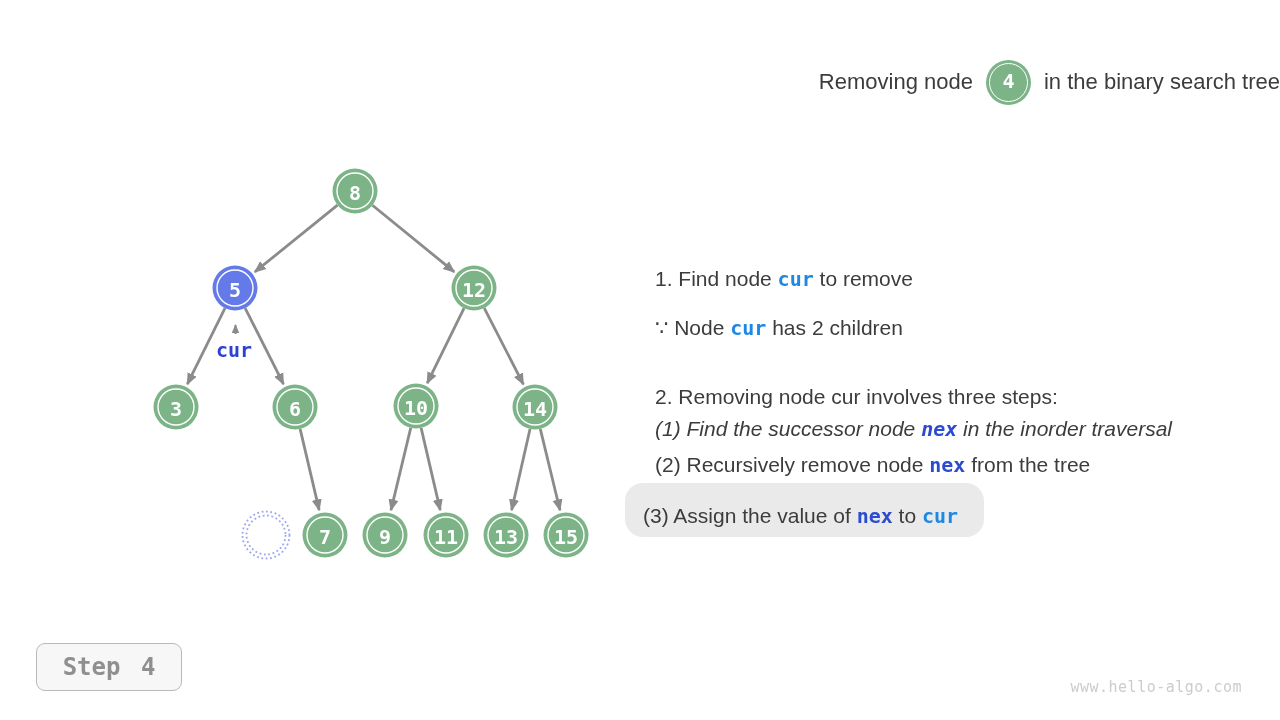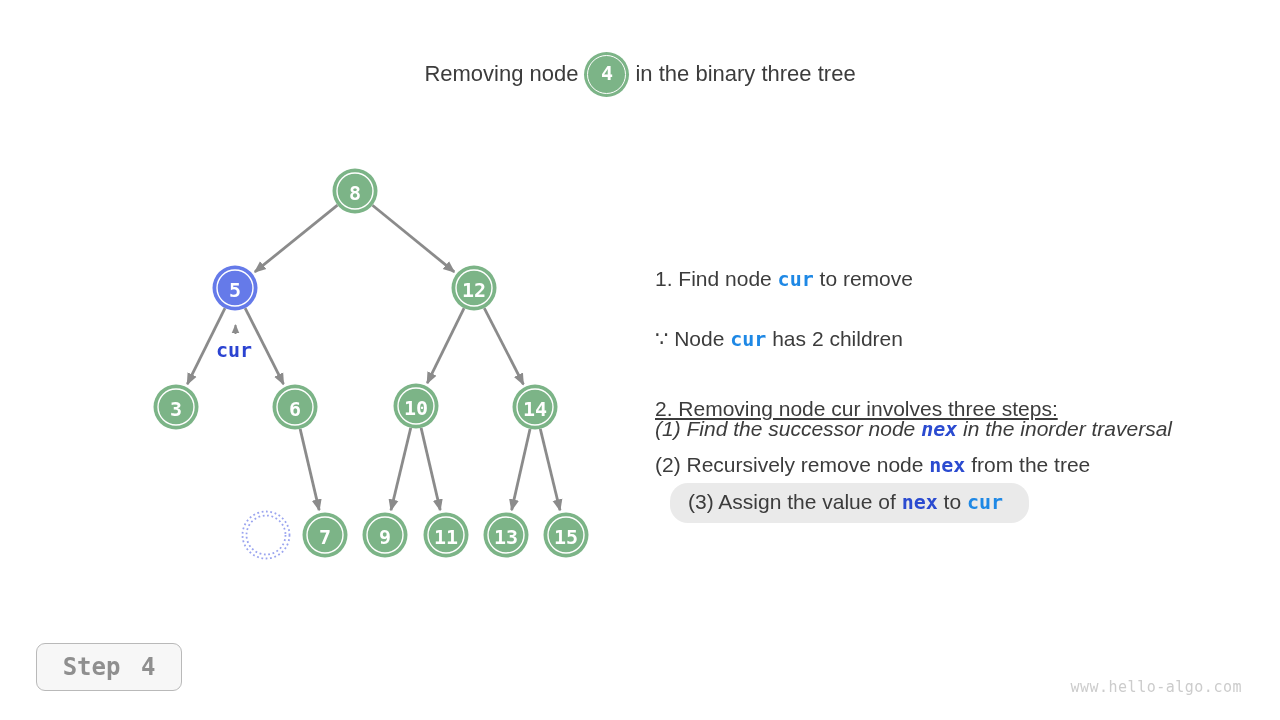--- a/index.html
+++ b/index.html
@@ -1,39 +1,39 @@
 <!DOCTYPE html>
 <html style="--node-green: #7CB487; --node-blue: #657AE9; --edge-gray: #8B8B8B; --dotted-blue: #9AA4EF; --text-dark: #3C3C3C; --cur-blue: #1E88E5; --nex-blue: #2B4BD0; --pointer-label-blue: #2B43D1; --highlight-bg: #EAEAEA; --step-text: #8F8F8F; --watermark-gray: #CCCCCC;"><head>
 <meta charset="utf-8">
 <style>
   * { margin:0; padding:0; box-sizing:border-box; }
   html,body { width:1280px; height:720px; background:#ffffff; overflow:hidden;
               font-family:"Liberation Sans", sans-serif; }
   .canvas { position:relative; width:1280px; height:720px; background:#fff; }
 
   
-  .title { position:absolute; top:50px; left:0; right:0; height:48px;
-           display:flex; align-items:center; justify-content:center; gap:6px;
+  .title { position:absolute; top:58px; left:0; right:0; height:48px;
+           display:flex; align-items:center; justify-content:flex-end; gap:13px;
            font-size:22px; color:var(--text-dark); }
   .title-node { width:45px; height:45px; border-radius:50%;
                 background:var(--node-green); position:relative; flex:0 0 auto;
                 display:flex; align-items:center; justify-content:center; }
   .title-node::before { content:""; position:absolute; inset:3px;
                         border:1.5px solid #fff; border-radius:50%; }
   .title-node b { color:#fff; font-family:"DejaVu Sans Mono", monospace;
                   font-size:20px; font-weight:bold; position:relative; top:-1px; }
 
   
   svg.tree { position:absolute; left:0; top:0; width:1280px; height:720px; }
 
   
   .note-line { position:absolute; left:655px; white-space:nowrap;
                font-size:21px; line-height:26px; color:var(--text-dark); }
-  .note-line.highlight { left:670px; background:var(--highlight-bg);
-                         border-radius:18px; padding:6px 26px 8px 18px; }
+  .note-line.highlight { left:625px; background:var(--highlight-bg);
+                         border-radius:18px; padding:20px 26px 8px 18px; }
   .seg-k { font-family:"DejaVu Sans Mono", monospace; font-weight:bold; font-size:20px; }
   .seg-cur { color:var(--cur-blue); }
   .seg-nex { color:var(--nex-blue); }
 
   
   .step-badge { position:absolute; left:36px; top:643px; width:146px; height:48px;
                 background:#f7f7f7; border:1.5px solid #b9b9b9; border-radius:9px;
                 display:flex; align-items:center; justify-content:center;
                 font-family:"DejaVu Sans Mono", monospace; font-weight:bold;
                 font-size:24px; color:var(--step-text); word-spacing:6px; }
@@ -46,21 +46,21 @@
 </head>
 <body>
 
 <div class="canvas">
 
   <div class="title">
     <span>Removing node</span>
     <span class="title-node">
       <b>4</b>
     </span>
-    <span>in the binary three tree</span>
+    <span>in the binary search tree</span>
   </div>
 
   <svg class="tree" viewBox="0 0 1280 720" xmlns="http://www.w3.org/2000/svg">
       <defs>
         <marker id="arrow" viewBox="0 0 10 10" refX="9" refY="5" markerWidth="12" markerHeight="12" markerUnits="userSpaceOnUse" orient="auto">
           <path d="M0,0.8 L10,5 L0,9.2 Z" fill="#8B8B8B"></path>
         </marker>
         <marker id="arrow-s" viewBox="0 0 10 10" refX="9" refY="5" markerWidth="9" markerHeight="9" markerUnits="userSpaceOnUse" orient="auto">
           <path d="M0,0.8 L10,5 L0,9.2 Z" fill="#8B8B8B"></path>
         </marker>
@@ -141,22 +141,22 @@
         <text x="566" y="535" text-anchor="middle" dominant-baseline="central" dy="0.08em" fill="#fff" font-family="&quot;DejaVu Sans Mono&quot;, monospace" font-size="20" font-weight="bold">15</text>
       </g>
       <g>
         <line x1="235.5" y1="334" x2="235.5" y2="325" stroke="#8B8B8B" stroke-width="2" marker-end="url(#arrow-s)"></line>
         <text x="234" y="350" text-anchor="middle" dominant-baseline="central" fill="#2B43D1" font-family="&quot;DejaVu Sans Mono&quot;, monospace" font-size="20" font-weight="bold">cur</text>
       </g>
     </svg>
 
   <div id="notes">
       <div class="note-line" style="top: 266px;"><span>1. Find node </span><span class="seg-k seg-cur">cur</span><span> to remove</span></div>
-      <div class="note-line" style="top: 326px;"><span>∵ Node </span><span class="seg-k seg-cur">cur</span><span> has 2 children</span></div>
-      <div class="note-line" style="top: 396px; text-decoration: underline;"><span>2. Removing node cur involves three steps:</span></div>
+      <div class="note-line" style="top: 315px;"><span>∵ Node </span><span class="seg-k seg-cur">cur</span><span> has 2 children</span></div>
+      <div class="note-line" style="top: 384px;"><span>2. Removing node cur involves three steps:</span></div>
       <div class="note-line" style="top: 416px; font-style: italic;"><span>(1) Find the successor node </span><span class="seg-k seg-nex">nex</span><span> in the inorder traversal</span></div>
       <div class="note-line" style="top: 452px; text-align: right;"><span>(2) Recursively remove node </span><span class="seg-k seg-nex">nex</span><span> from the tree</span></div>
       <div class="note-line highlight" style="top: 483px;"><span>(3) Assign the value of </span><span class="seg-k seg-nex">nex</span><span> to </span><span class="seg-k seg-cur">cur</span></div>
     </div>
 
   <div class="step-badge">
     <span>Step 4</span>
   </div>
 
   <div class="watermark">www.hello-algo.com</div>

